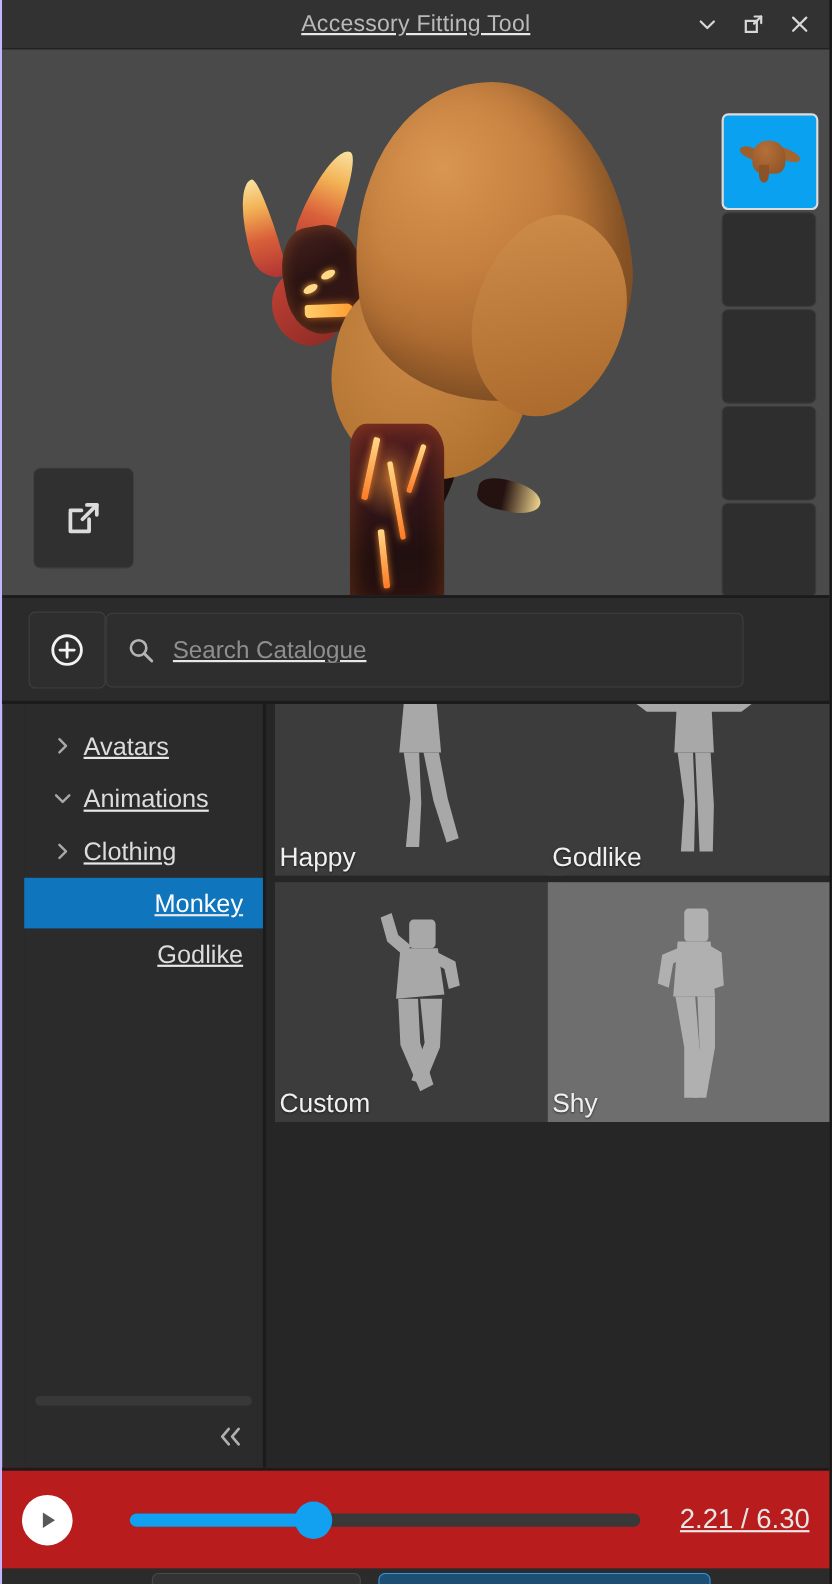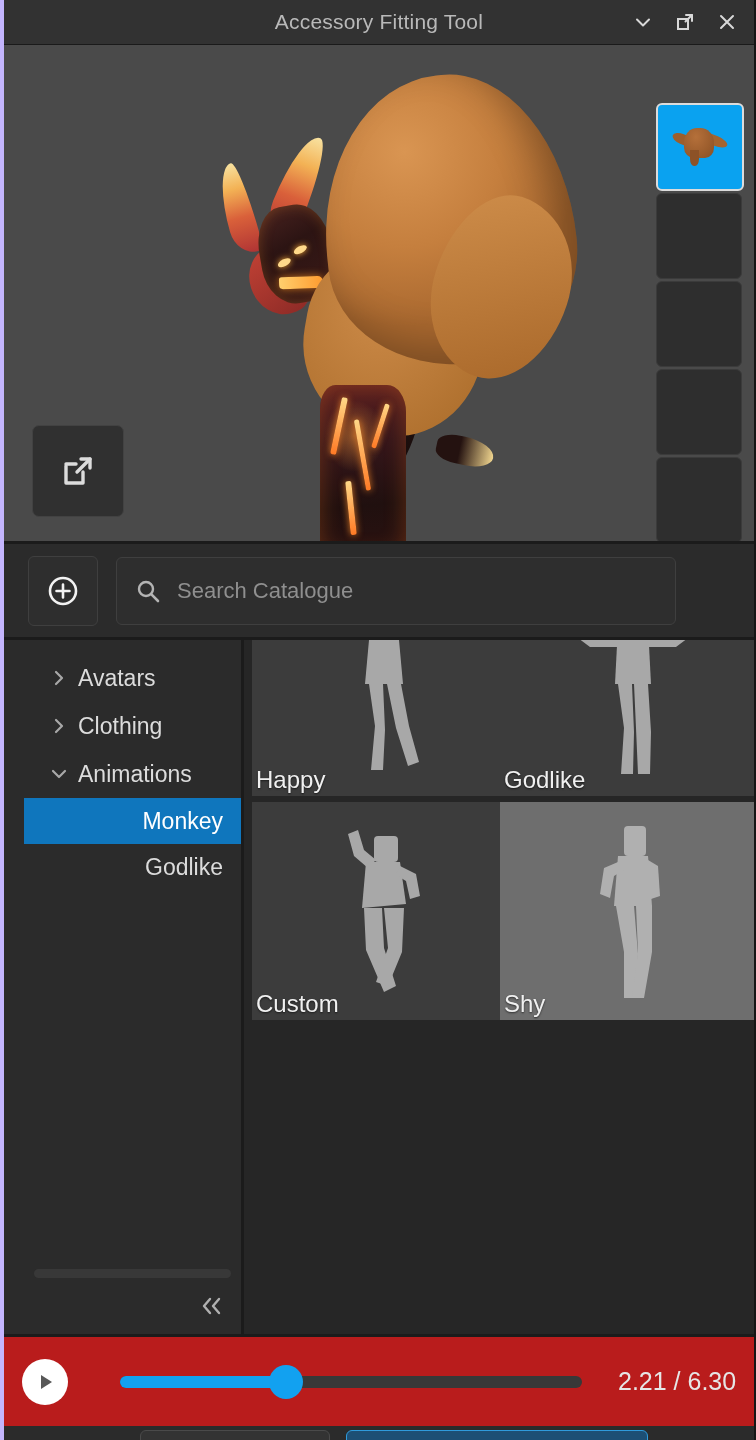--- a/index.html
+++ b/index.html
@@ -13,22 +13,23 @@
     color: #e8e8e8;
     -webkit-font-smoothing: antialiased;
   }
   #app {
     position: relative;
     width: 756px; height: 1440px;
     background: #2b2b2b;
     display: flex;
     flex-direction: column;
     box-sizing: border-box;
-    border-left: 4px solid #c4b5fd;
+    border-left: 2px solid #c4b5fd;
     border-right: 2px solid #151515;
+    text-decoration: underline;
   }
 
   
   .titlebar {
     position: relative;
     height: 44px;
     flex: 0 0 44px;
     background: #323232;
     border-bottom: 1px solid #1a1a1a;
     display: flex;
@@ -228,21 +229,20 @@
     width: 9px; height: 16px;
     background: #8d5227;
     border-radius: 0 0 45% 45%;
   }
 
   
   .searchbar {
     flex: 0 0 96px;
     background: #2b2b2b;
     display: flex; align-items: center;
-    gap: 18px;
     padding: 0 78px 0 24px;
     border-bottom: 3px solid #1b1b1b;
     box-sizing: border-box;
   }
   .add-btn {
     width: 68px; height: 68px;
     background: #2e2e2e;
     border: 1px solid #3f3f3f;
     border-radius: 6px;
     display: flex; align-items: center; justify-content: center;
@@ -548,34 +548,34 @@
           <span class="chev">
             <svg width="18" height="18" viewBox="0 0 18 18">
               <path d="M6 3 L12 9 L6 15" fill="none" stroke="#a8a8a8" stroke-width="2.2" stroke-linecap="round" stroke-linejoin="round"></path>
             </svg>
           </span>
           <span class="tree-label">Avatars</span>
         </div>
 
         <div class="tree-row">
           <span class="chev">
+            <svg width="20" height="20" viewBox="0 0 20 20">
+              <path d="M4 7 L10 13 L16 7" fill="none" stroke="#a8a8a8" stroke-width="2.2" stroke-linecap="round" stroke-linejoin="round"></path>
+            </svg>
+          </span>
+          <span class="tree-label">Animations</span>
+        </div>
+
+        <div class="tree-row">
+          <span class="chev">
             <svg width="18" height="18" viewBox="0 0 18 18">
               <path d="M6 3 L12 9 L6 15" fill="none" stroke="#a8a8a8" stroke-width="2.2" stroke-linecap="round" stroke-linejoin="round"></path>
             </svg>
           </span>
           <span class="tree-label">Clothing</span>
-        </div>
-
-        <div class="tree-row">
-          <span class="chev">
-            <svg width="20" height="20" viewBox="0 0 20 20">
-              <path d="M4 7 L10 13 L16 7" fill="none" stroke="#a8a8a8" stroke-width="2.2" stroke-linecap="round" stroke-linejoin="round"></path>
-            </svg>
-          </span>
-          <span class="tree-label">Animations</span>
         </div>
 
         <div class="tree-child selected">Monkey</div>
         <div class="tree-child">Godlike</div>
       </div>
 
       <div class="sidebar-foot">
         <div class="hscroll"></div>
         <div class="collapse-btn">
           <svg width="30" height="24" viewBox="0 0 30 24">

